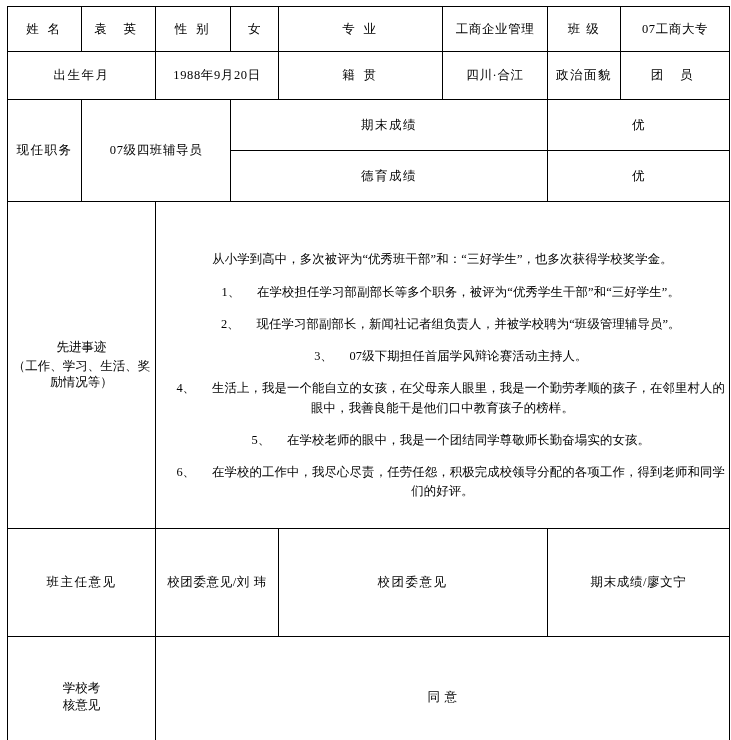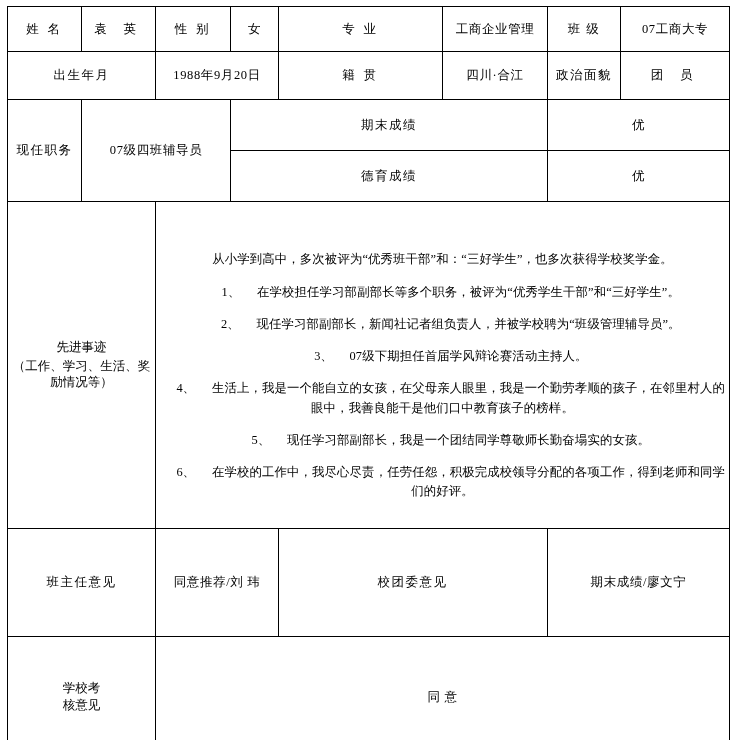--- a/index.html
+++ b/index.html
@@ -157,29 +157,29 @@
         <span class="ln1">先进事迹</span>
         <span class="ln2">（工作、学习、生活、奖励情况等）</span>
       </td>
       <td colspan="6" class="ach-body">
         <div class="ach-inner">
           <p class="lead">从小学到高中，多次被评为“优秀班干部”和：“三好学生”，也多次获得学校奖学金。</p>
           <p class="item"><span class="num">1、</span><span class="txt">在学校担任学习部副部长等多个职务，被评为“优秀学生干部”和“三好学生”。</span></p>
           <p class="item"><span class="num">2、</span><span class="txt">现任学习部副部长，新闻社记者组负责人，并被学校聘为“班级管理辅导员”。</span></p>
           <p class="item"><span class="num">3、</span><span class="txt">07级下期担任首届学风辩论赛活动主持人。</span></p>
           <p class="item"><span class="num">4、</span><span class="txt">生活上，我是一个能自立的女孩，在父母亲人眼里，我是一个勤劳孝顺的孩子，在邻里村人的眼中，我善良能干是他们口中教育孩子的榜样。</span></p>
-          <p class="item"><span class="num">5、</span><span class="txt">现任学习部副部长，我是一个团结同学尊敬师长勤奋塌实的女孩。</span></p>
+          <p class="item"><span class="num">5、</span><span class="txt">在学校老师的眼中，我是一个团结同学尊敬师长勤奋塌实的女孩。</span></p>
           <p class="item"><span class="num">6、</span><span class="txt">在学校的工作中，我尽心尽责，任劳任怨，积极完成校领导分配的各项工作，得到老师和同学们的好评。</span></p>
         </div>
       </td>
     </tr>
 
     <tr class="r-teacher">
       <td colspan="2" class="label-tight">班主任意见</td>
-      <td colspan="2" class="val">同意推荐/刘   玮</td>
+      <td colspan="2" class="val">校团委意见/刘   玮</td>
       <td colspan="2" class="cell-left label-tight">校团委意见</td>
       <td colspan="2" class="val">期末成绩/廖文宁</td>
     </tr>
 
     <tr class="r-school">
       <td colspan="2" class="school-label">
         <span>学校考</span>
         <span>核意见</span>
       </td>
       <td colspan="6" class="school-opinion val">同   意</td>

